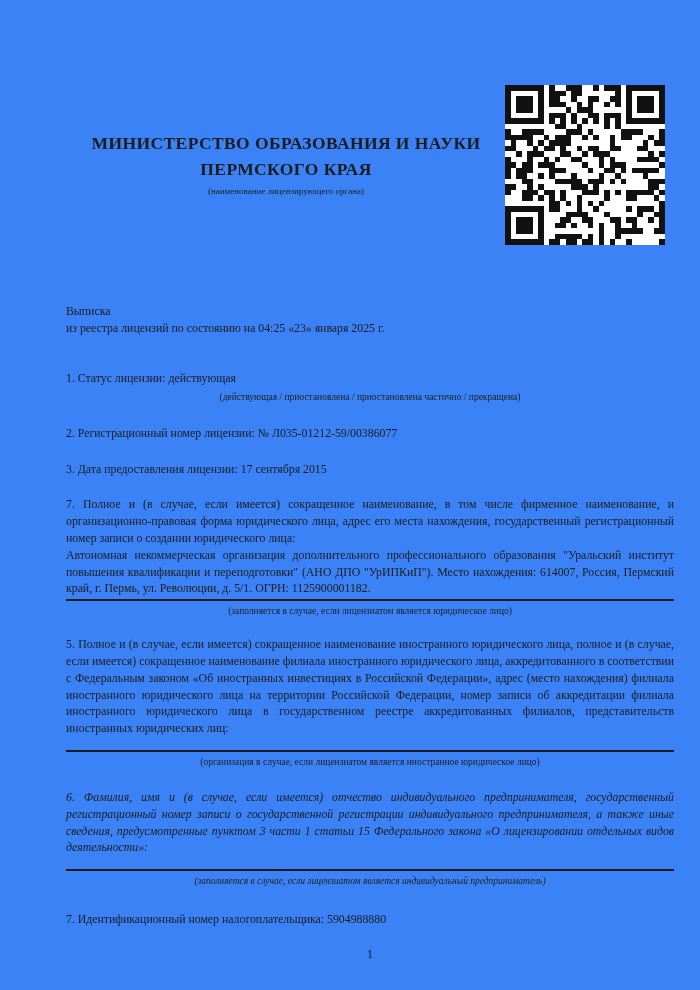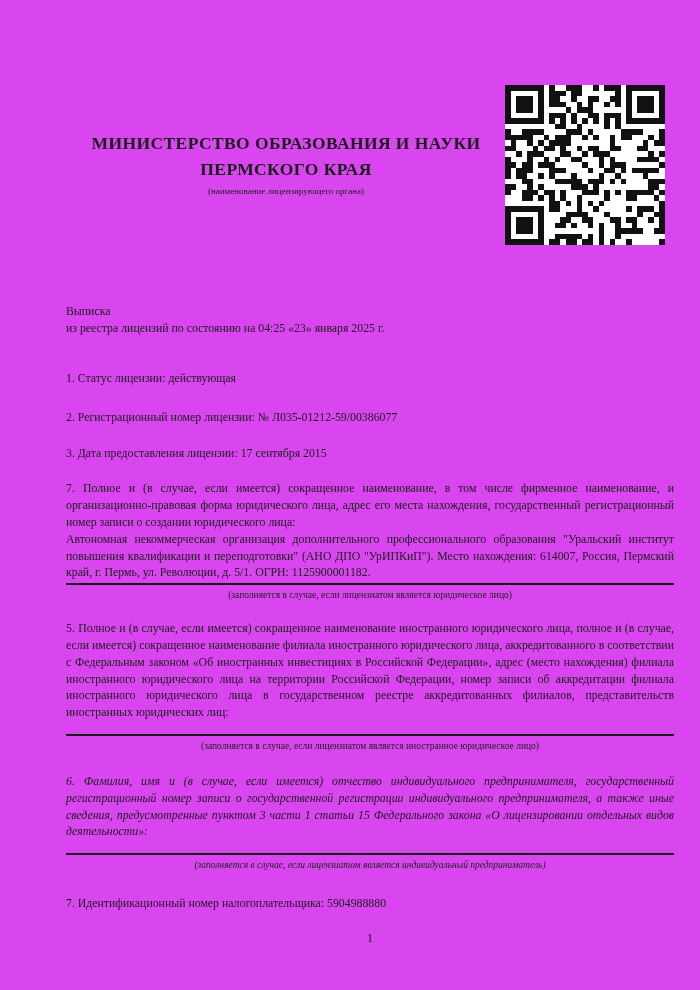--- a/index.html
+++ b/index.html
@@ -1,19 +1,19 @@
 <!DOCTYPE html>
 <html lang="ru"><head>
 <meta charset="utf-8">
 <style>
   html,body{margin:0;padding:0;background:#ffffff;}
   .page{
     position:relative;
     width:700px;height:990px;
-    background:#d946ef;
+    background:#3b82f6;
     color:#1c1c1c;
     font-family:"Liberation Serif","DejaVu Serif",serif;
     overflow:hidden;
   }
   
   .ministry{
     position:absolute;left:66px;top:130px;width:440px;
     text-align:center;
   }
   .ministry-name{
@@ -68,37 +68,38 @@
 
   <div class="main">
 
     <div class="doc-title">
       <div>Выписка</div>
       <div>из реестра лицензий по состоянию на 04:25 «23» января 2025 г.</div>
     </div>
 
     <div class="item first">
       <div>1. Статус лицензии: действующая</div>
+      <div class="fill-caption">(действующая / приостановлена / приостановлена частично / прекращена)</div>
     </div>
 
     <div class="item mt22">2. Регистрационный номер лицензии: № Л035-01212-59/00386077</div>
 
     <div class="item">3. Дата предоставления лицензии: 17 сентября 2015</div>
 
     <div class="item">
       <div class="justify">7. Полное и (в случае, если имеется) сокращенное наименование, в том числе фирменное наименование, и организационно-правовая форма юридического лица, адрес его места нахождения, государственный регистрационный номер записи о создании юридического лица:</div>
       <div class="justify">Автономная некоммерческая организация дополнительного профессионального образования "Уральский институт повышения квалификации и переподготовки" (АНО ДПО "УрИПКиП"). Место нахождения: 614007, Россия, Пермский край, г. Пермь, ул. Революции, д. 5/1. ОГРН: 1125900001182.</div>
       <div class="rule"></div>
       <div class="fill-caption">(заполняется в случае, если лицензиатом является юридическое лицо)</div>
     </div>
 
     <div class="item">
       <div class="justify">5. Полное и (в случае, если имеется) сокращенное наименование иностранного юридического лица, полное и (в случае, если имеется) сокращенное наименование филиала иностранного юридического лица, аккредитованного в соответствии с Федеральным законом «Об иностранных инвестициях в Российской Федерации», адрес (место нахождения) филиала иностранного юридического лица на территории Российской Федерации, номер записи об аккредитации филиала иностранного юридического лица в государственном реестре аккредитованных филиалов, представительств иностранных юридических лиц:</div>
       <div class="rule gap"></div>
-      <div class="fill-caption">(заполняется в случае, если лицензиатом является иностранное юридическое лицо)</div>
+      <div class="fill-caption">(организация в случае, если лицензиатом является иностранное юридическое лицо)</div>
     </div>
 
     <div class="item mt21">
       <div class="justify">6. Фамилия, имя и (в случае, если имеется) отчество индивидуального предпринимателя, государственный регистрационный номер записи о государственной регистрации индивидуального предпринимателя, а также иные сведения, предусмотренные пунктом 3 части 1 статьи 15 Федерального закона «О лицензировании отдельных видов деятельности»:</div>
       <div class="rule gap"></div>
       <div class="fill-caption">(заполняется в случае, если лицензиатом является индивидуальный предприниматель)</div>
     </div>
 
     <div class="item mt24">7. Идентификационный номер налогоплательщика: 5904988880</div>
 

